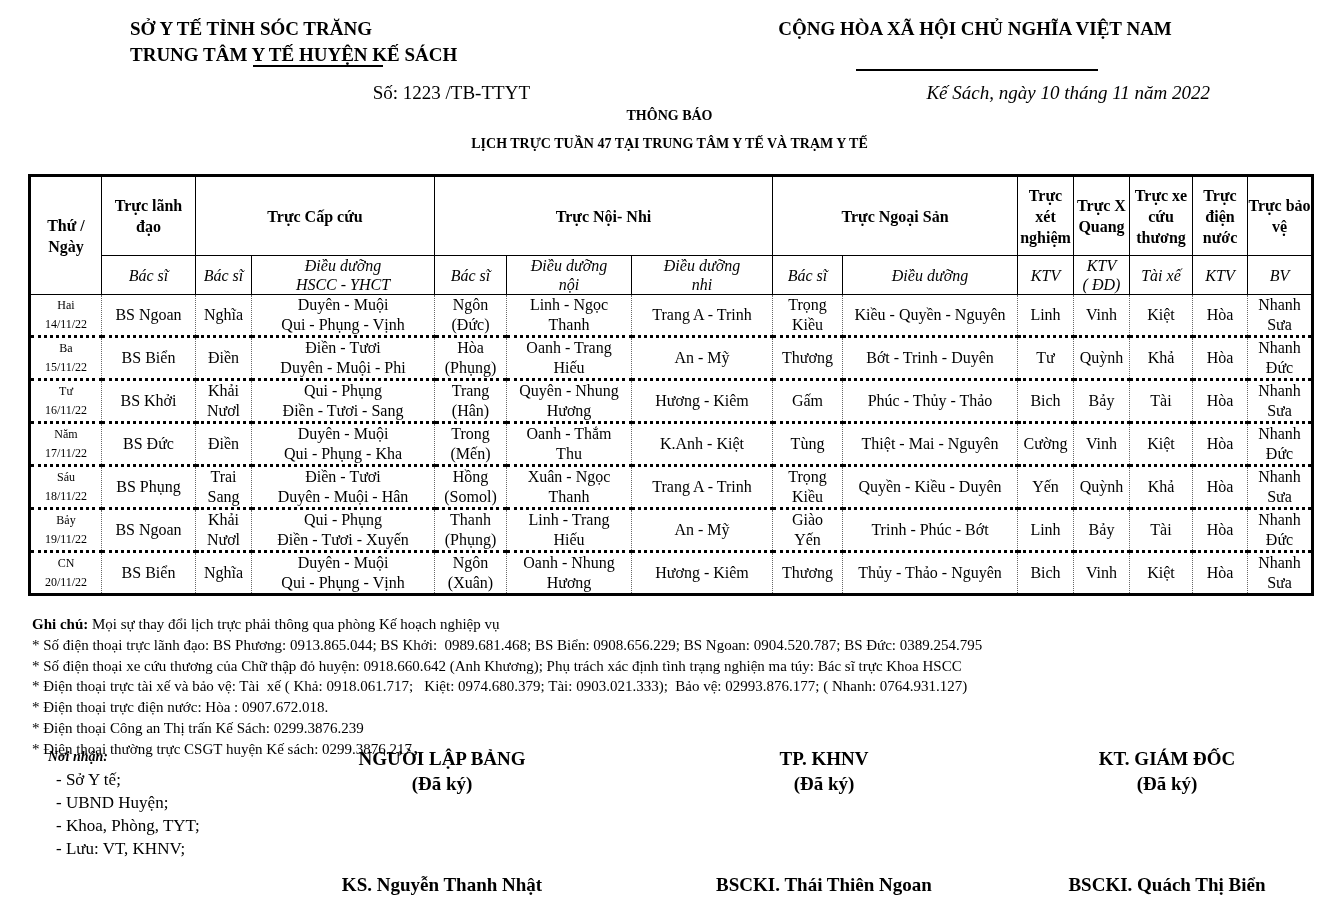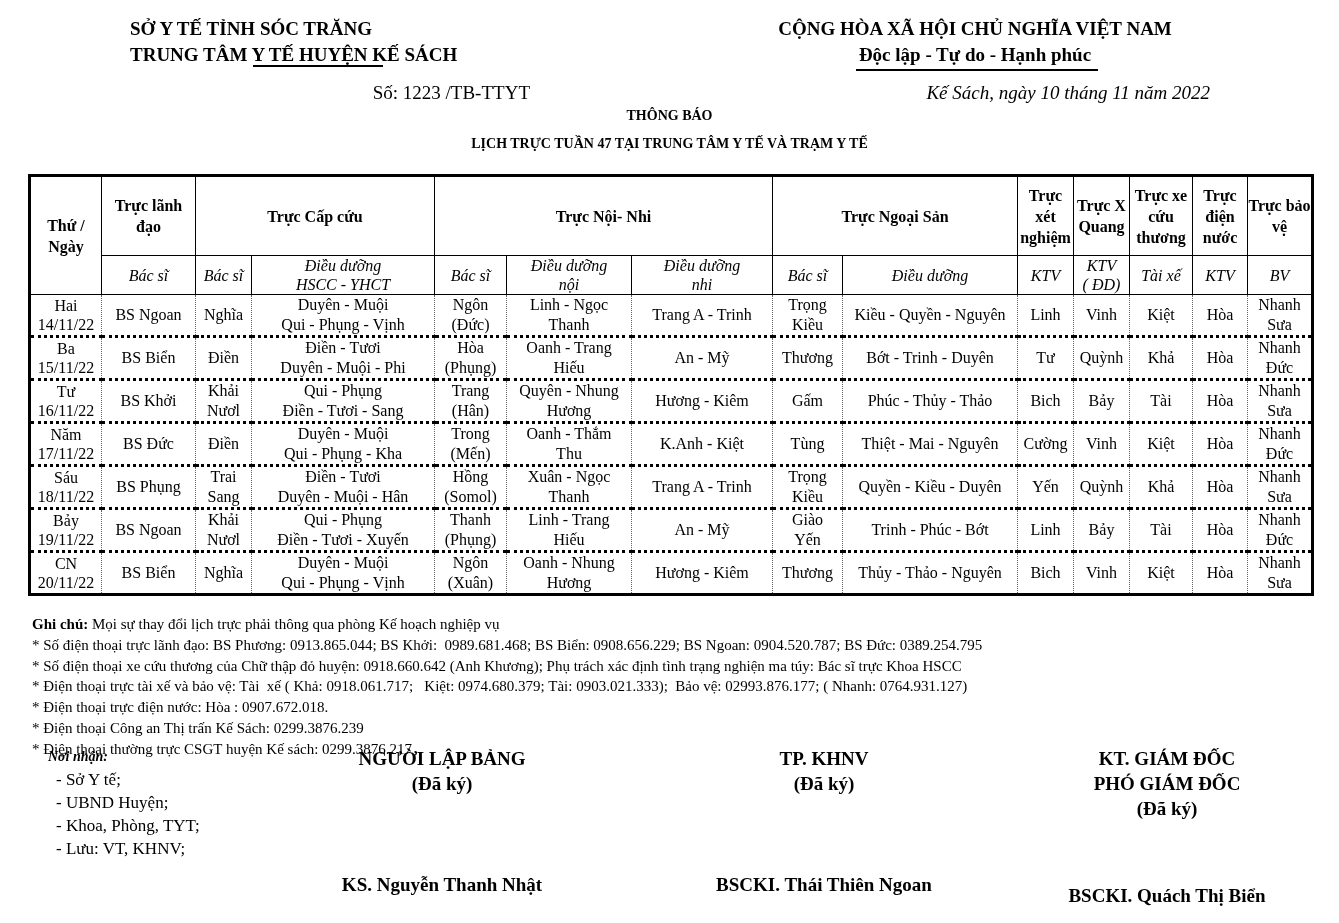--- a/index.html
+++ b/index.html
@@ -23,42 +23,41 @@
   }
   table.sched th, table.sched td {
     border-left: 1px dotted #666; border-right: 1px dotted #666;
     text-align: center; vertical-align: middle; padding: 0; line-height: 20px;
   }
   table.sched thead th { border: 1.5px solid #000; font-weight: bold; }
   table.sched thead tr.h1 th { height: 78px; font-size: 16px; line-height: 21px; }
   table.sched thead tr.h2 th { height: 38px; font-weight: normal; font-style: italic; font-size: 16px; line-height: 19px; }
   table.sched tbody td { height: 38px; border-bottom: 3px dotted #000; }
   table.sched tbody tr:last-child td { border-bottom: 3px solid #000; }
-  table.sched tbody td.first { border-left: 3px solid #000; font-size: 16px; line-height: 19px; }
+  table.sched tbody td.first { border-left: 3px solid #000; font-size: 12px; line-height: 19px; }
   .notes { left: 32px; top: 598px; font-size: 15px; line-height: 20.8px; margin-top: 16px; }
   .notes .ln { white-space: pre; }
   .recv { left: 48px; top: 745px; font-size: 17px; line-height: 23px; }
   .recv .lbl { font-weight: bold; font-style: italic; font-size: 14px; }
   .recv .item { padding-left: 8px; }
   .sig { text-align: center; font-weight: bold; font-size: 19px; line-height: 25px; }
   .sig .name { position: absolute; left: 0; width: 100%; }
 </style>
 </head>
 <body>
 
 <div class="abs hdr-left">
   <div class="hline">SỞ Y TẾ TỈNH SÓC TRĂNG</div>
   <div class="hline">TRUNG TÂM Y TẾ HUYỆN KẾ SÁCH</div>
 </div>
 <div class="ul-left"></div>
 <div class="abs so">Số: 1223  /TB-TTYT</div>
 
 <div class="abs hdr-right">
   <div class="hline">CỘNG HÒA XÃ HỘI CHỦ NGHĨA VIỆT NAM</div>
-  <div class="hline">Độc lập - Tự do - Hạnh phúc</div>
 </div>
 <div class="ul-right"></div>
 <div class="abs date">Kế Sách, ngày 10 tháng 11 năm 2022</div>
 
 <div class="abs title" style="top:108px;">THÔNG BÁO</div>
 <div class="abs title" style="top:136px;">LỊCH TRỰC TUẦN 47 TẠI TRUNG TÂM Y TẾ VÀ TRẠM Y TẾ</div>
 
 <table class="sched">
   <colgroup>
     <col style="width:72px">
@@ -388,16 +387,15 @@
   <div>(Đã ký)</div>
   <div class="name" style="top:126px;">KS. Nguyễn Thanh Nhật</div>
 </div>
 <div class="abs sig" style="left:694px; top:746px; width:260px; height:150px;">
   <div>TP. KHNV</div>
   <div>(Đã ký)</div>
   <div class="name" style="top:126px;">BSCKI. Thái Thiên Ngoan</div>
 </div>
 <div class="abs sig" style="left:1047px; top:746px; width:240px; height:150px;">
   <div>KT. GIÁM ĐỐC</div>
-  <div>PHÓ GIÁM ĐỐC</div>
   <div>(Đã ký)</div>
-  <div class="name" style="top:137px;">BSCKI. Quách Thị Biển</div>
+  <div class="name" style="top:126px;">BSCKI. Quách Thị Biển</div>
 </div>
 
 </body></html>

